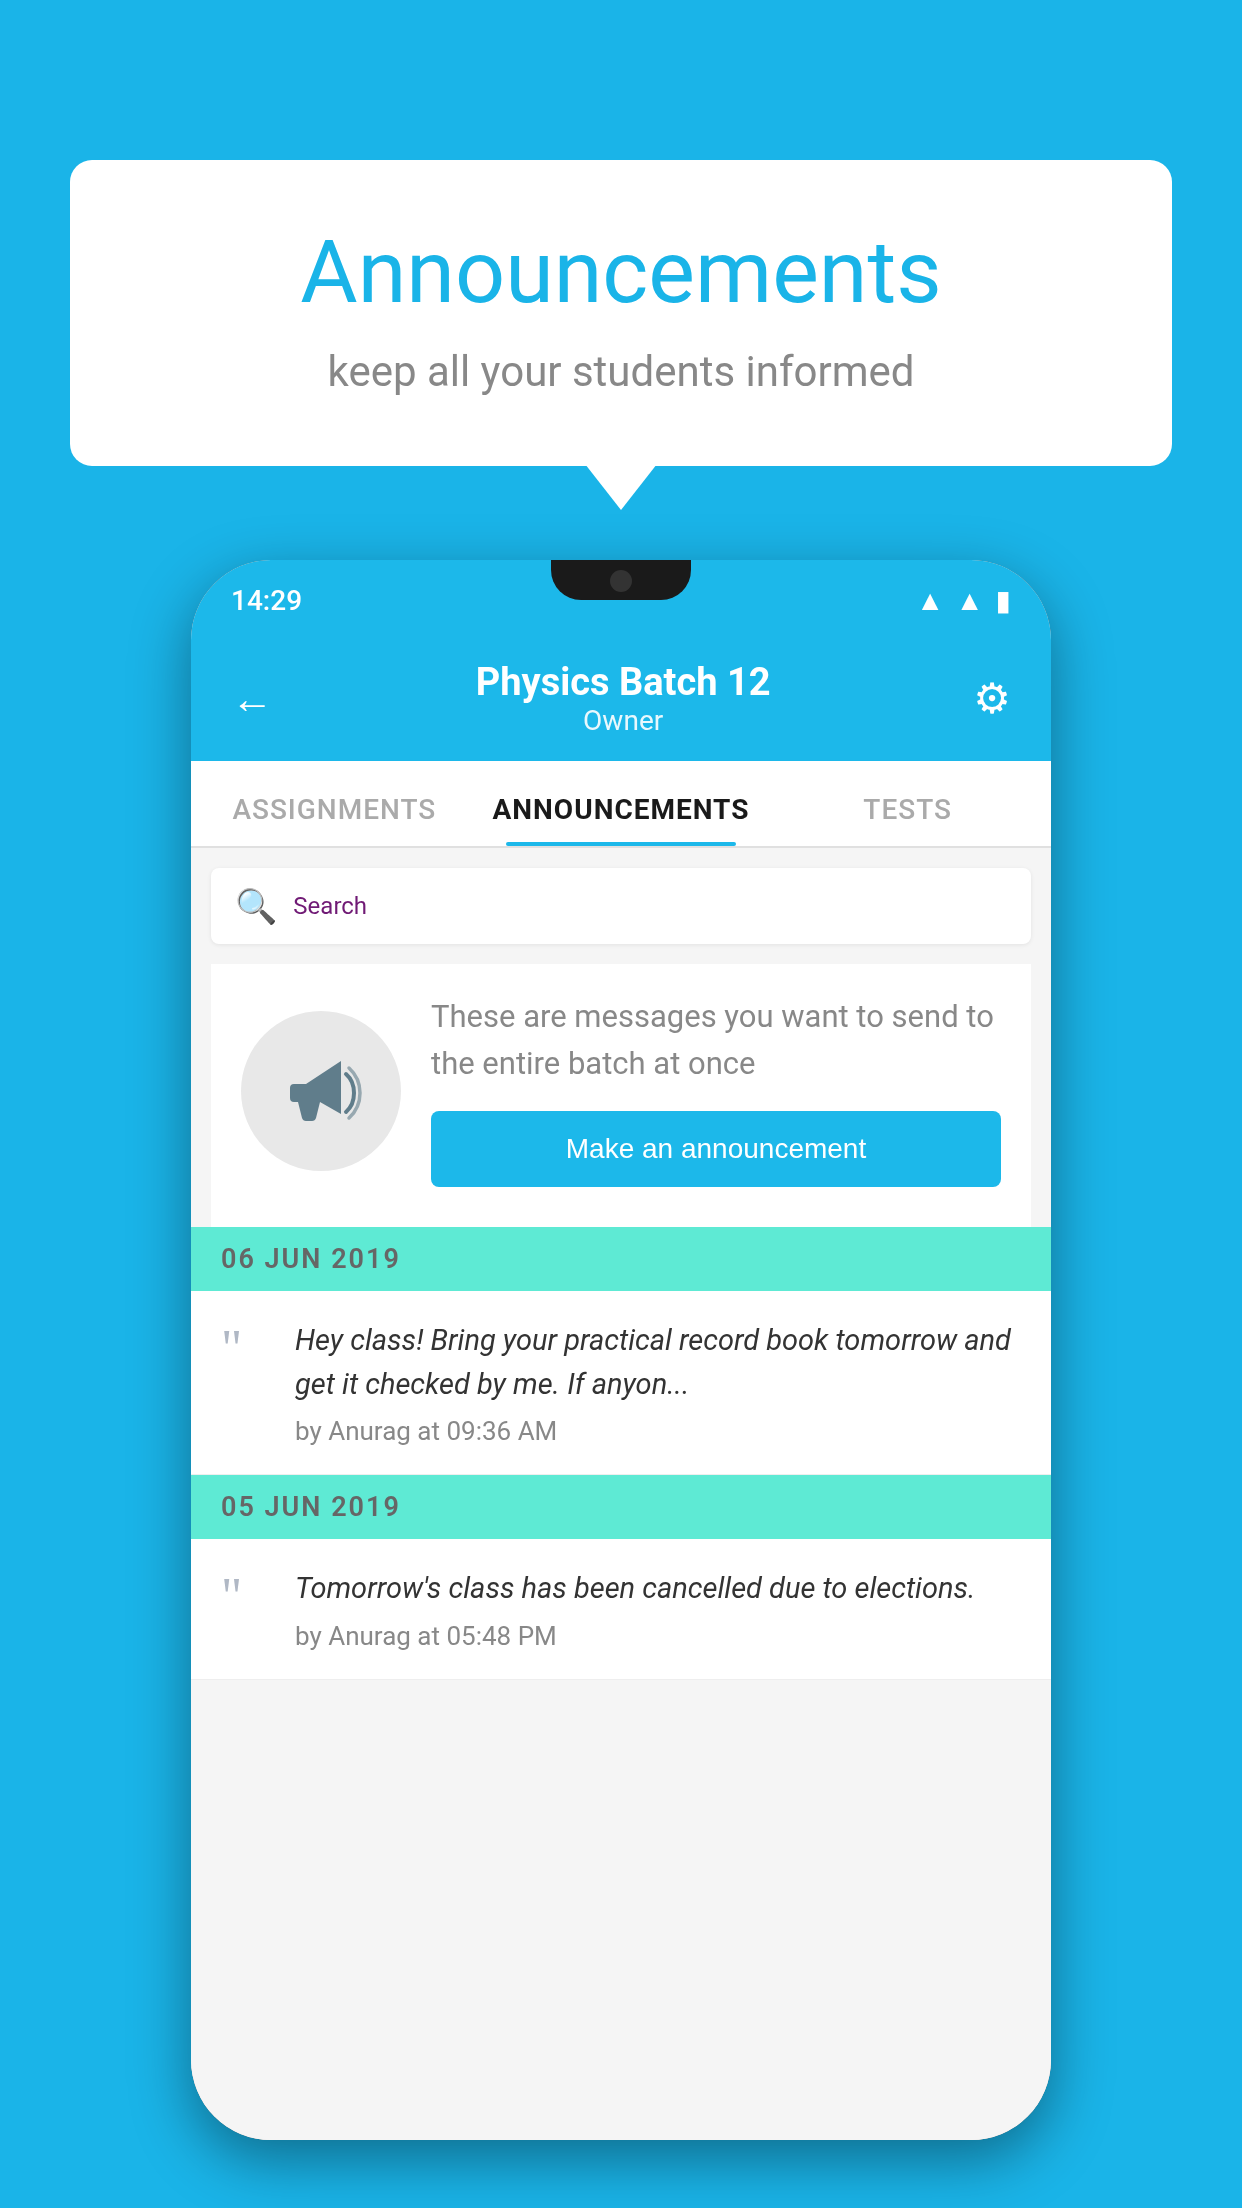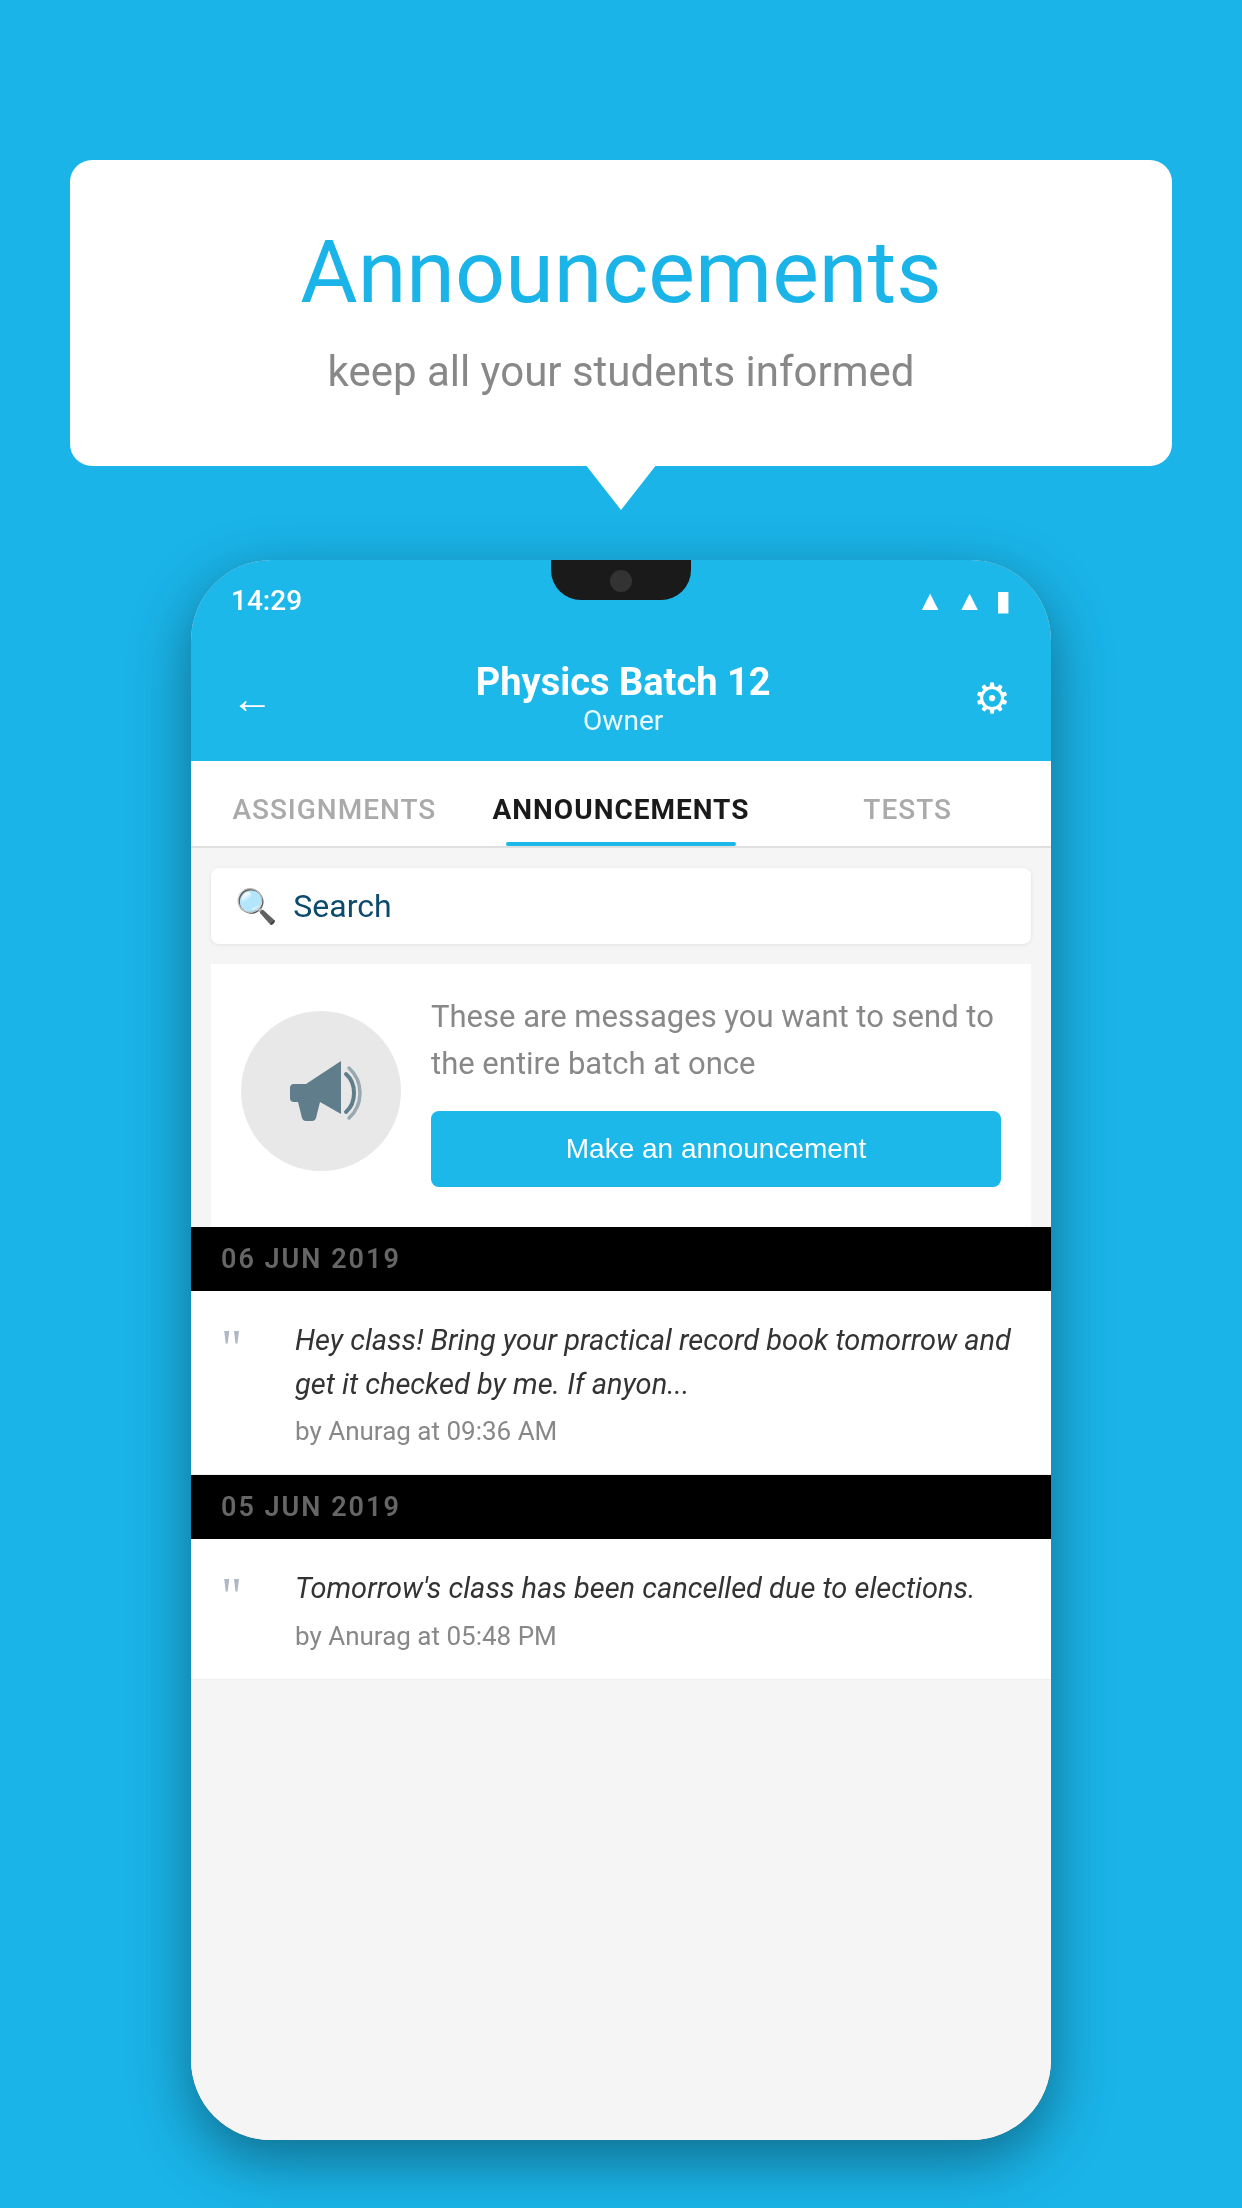--- a/index.html
+++ b/index.html
@@ -218,22 +218,22 @@
       box-shadow: 0 1px 4px rgba(0,0,0,0.08);
     }
 
     .search-icon-el {
       color: #aaa;
       font-size: 34px;
       margin-right: 16px;
     }
 
     .search-placeholder {
-      color: #0c4a6e;
-      font-size: 32px;
+      color: #701a75;
+      font-size: 24px;
     }
 
     
     .promo-block {
       background: white;
       margin: 0 20px 0;
       padding: 30px 30px 40px;
       display: flex;
       align-items: center;
       gap: 30px;
@@ -273,21 +273,21 @@
       border-radius: 8px;
       padding: 22px 32px;
       font-size: 28px;
       font-weight: 500;
       cursor: pointer;
       width: 100%;
     }
 
     
     .date-separator {
-      background: #000000;
+      background: #5eead4;
       padding: 16px 30px;
       font-size: 27px;
       font-weight: 600;
       color: #666;
       letter-spacing: 2px;
     }
 
     
     .announcement-item {
       background: white;

